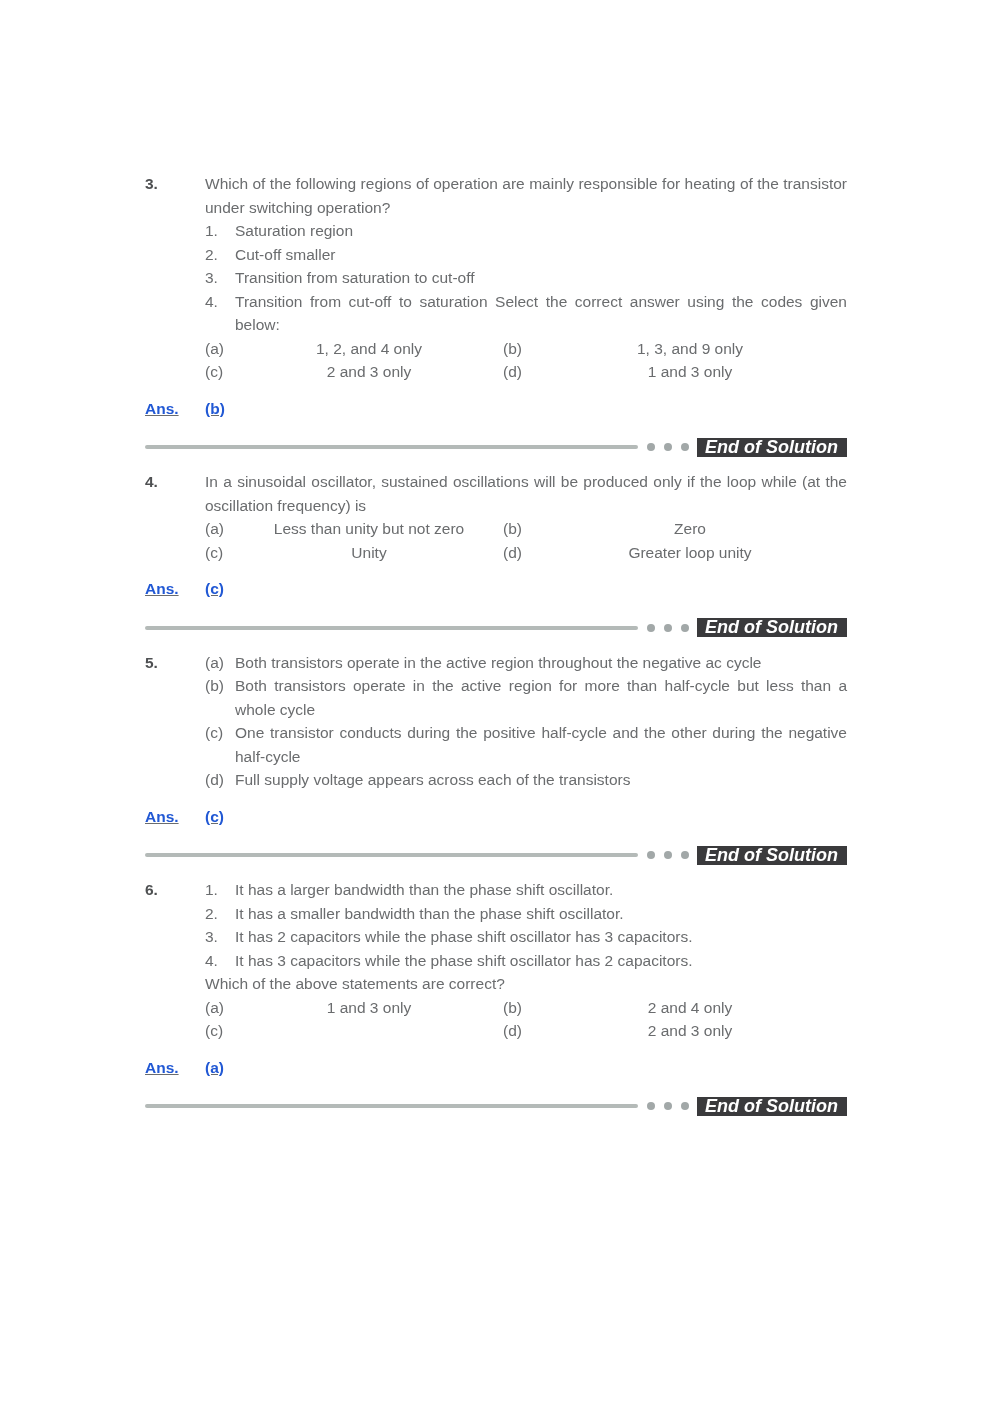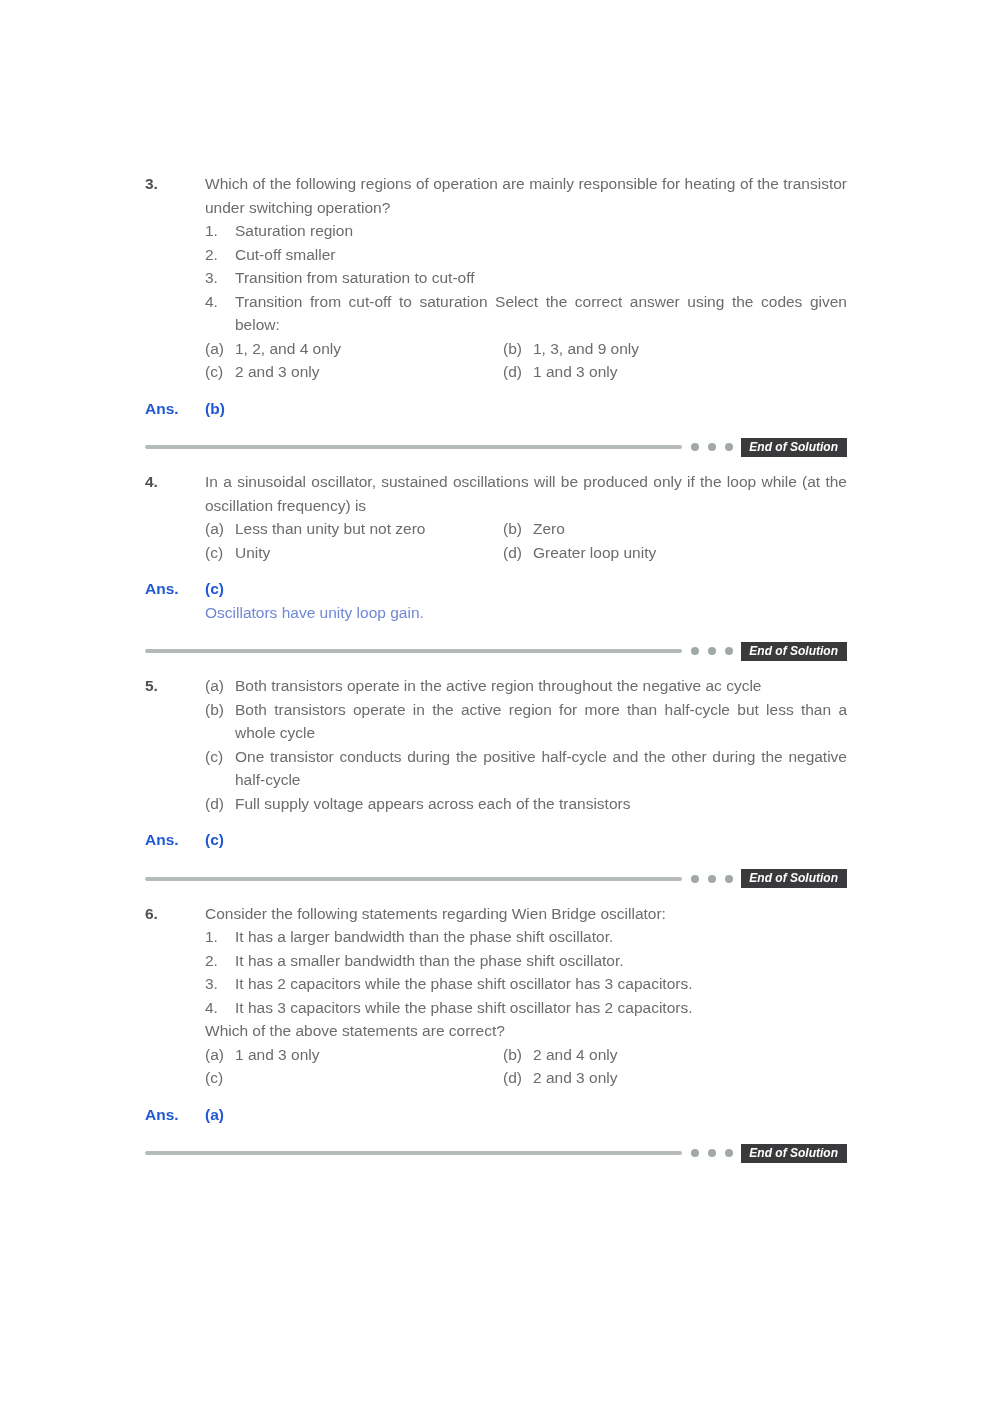--- a/index.html
+++ b/index.html
@@ -32,24 +32,24 @@
   .li { display: flex; }
   .linum { flex: 0 0 30px; }
   .litext { flex: 1; text-align: justify; }
   .followup { text-align: justify; }
   .options.two-col {
     display: grid;
     grid-template-columns: 298px auto;
   }
   .option { display: flex; min-width: 0; }
   .optlabel { flex: 0 0 30px; }
-  .opttext { flex: 1; }
+  .opttext { flex: 1; text-align: center; }
   .options.single .opttext { text-align: justify; }
   .answer-block { margin-top: 13px; }
-  .answer { display: flex; }
+  .answer { display: flex; text-decoration: underline; }
   .ans-label {
     flex: 0 0 60px;
     font-weight: 700;
     color: #2158d4;
   }
   .ans-value {
     font-weight: 700;
     color: #2158d4;
   }
   .explanation {
@@ -74,21 +74,21 @@
     width: 8px;
     height: 8px;
     border-radius: 50%;
     background: #a2a8a8;
     margin-left: 9px;
   }
   .badge {
     margin-left: 8px;
     background: #3a3a3c;
     color: #ffffff;
-    font-size: 12px;
+    font-size: 18px;
     line-height: 14px;
     font-style: italic;
     font-weight: 700;
     padding: 2px 9px 3px 8px;
     white-space: nowrap;
   }
 </style>
 </head>
 <body>
 
@@ -173,21 +173,20 @@
             <span class="opttext">Greater loop unity</span>
           </div>
         </div>
       </div>
     </section>
     <div class="answer-block">
       <div class="answer">
         <span class="ans-label">Ans.</span>
         <span class="ans-value">(c)</span>
       </div>
-      <p class="explanation">Oscillators have unity loop gain.</p>
     </div>
     <div class="divider">
       <span class="dline"></span>
       <span class="dot"></span>
       <span class="dot"></span>
       <span class="dot"></span>
       <span class="badge">End of Solution</span>
     </div>
 
     <section class="question">
@@ -223,21 +222,20 @@
       <span class="dline"></span>
       <span class="dot"></span>
       <span class="dot"></span>
       <span class="dot"></span>
       <span class="badge">End of Solution</span>
     </div>
 
     <section class="question">
       <div class="qnum">6.</div>
       <div class="qbody">
-        <p class="qtext">Consider the following statements regarding Wien Bridge oscillator:</p>
         <div class="numlist">
           <div class="li">
             <span class="linum">1.</span>
             <span class="litext">It has a larger bandwidth than the phase shift oscillator.</span>
           </div>
           <div class="li">
             <span class="linum">2.</span>
             <span class="litext">It has a smaller bandwidth than the phase shift oscillator.</span>
           </div>
           <div class="li">

